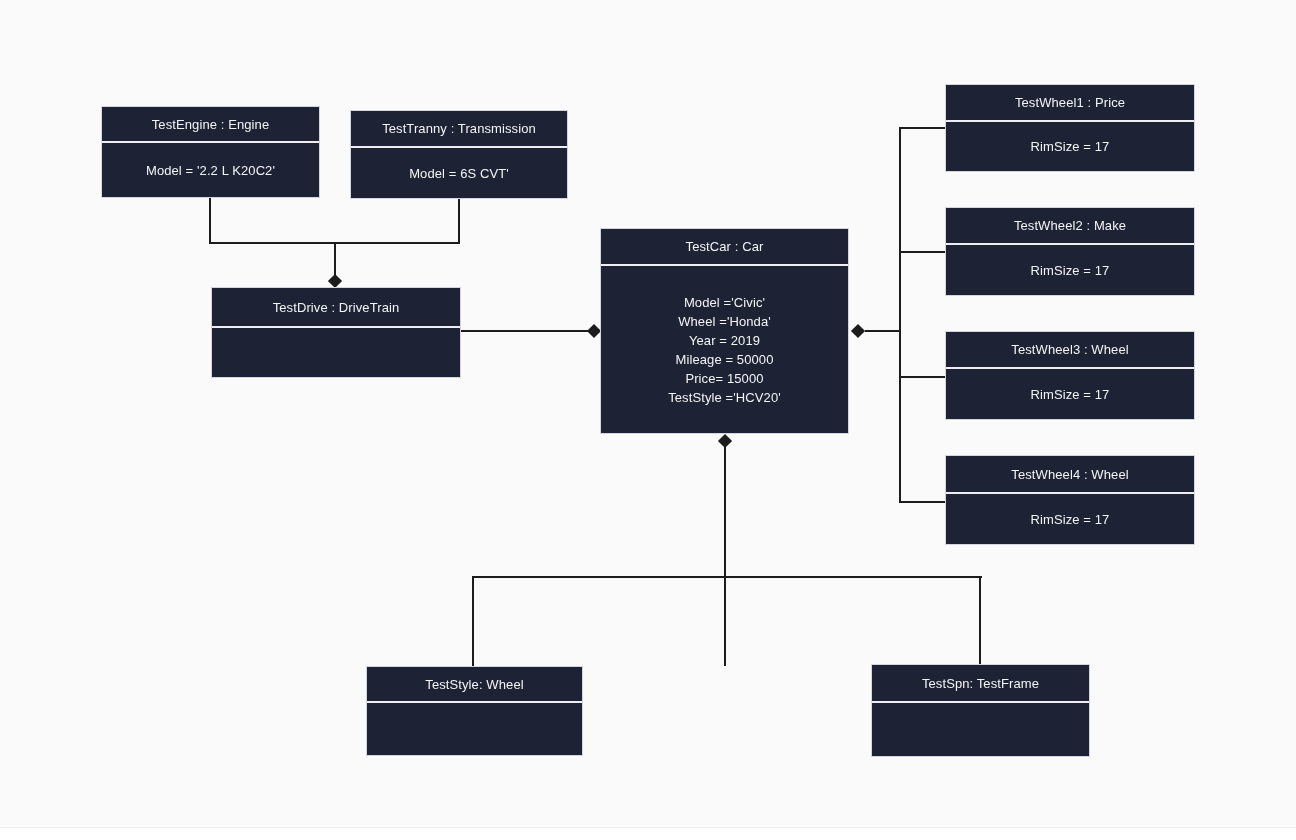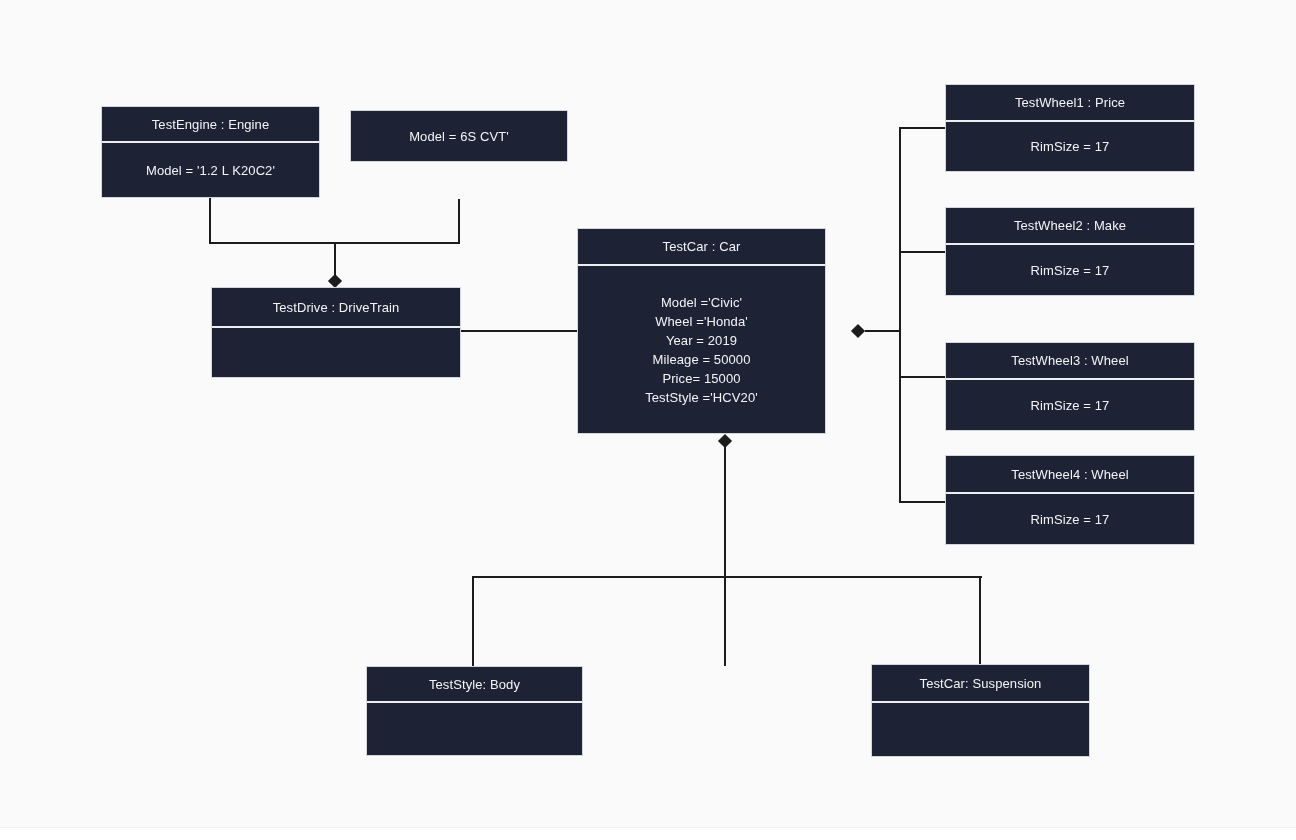--- a/index.html
+++ b/index.html
@@ -87,36 +87,37 @@
 
   <div class="edge" style="left:472px;top:576px;width:510px;height:2px"></div>
 
   <div class="edge" style="left:472px;top:576px;width:2px;height:90px"></div>
   <div class="edge" style="left:724px;top:576px;width:2px;height:90px"></div>
   <div class="edge" style="left:979px;top:576px;width:2px;height:89px"></div>
 
   <div class="node" style="left:101px;top:106px;width:219px">
     <div class="node-header" style="height:34px">TestEngine : Engine</div>
     <div class="node-body" style="height:54px">
-      <span>Model = '1.2 L K20C2'</span>
+      <span>Model = '2.2 L K20C2'</span>
     </div>
   </div>
 
   <div class="node" style="left:350px;top:110px;width:218px">
+    <div class="node-header" style="height:35px">TestTranny : Transmission</div>
     <div class="node-body" style="height:50px">
       <span>Model = 6S CVT'</span>
     </div>
   </div>
 
   <div class="node" style="left:211px;top:287px;width:250px">
     <div class="node-header" style="height:38px">TestDrive : DriveTrain</div>
     <div class="node-body" style="height:49px"></div>
   </div>
 
-  <div class="node" style="left:577px;top:228px;width:249px">
+  <div class="node" style="left:600px;top:228px;width:249px">
     <div class="node-header" style="height:35px">TestCar : Car</div>
     <div class="node-body" style="height:167px">
       <span>Model ='Civic'</span>
       <span>Wheel ='Honda'</span>
       <span>Year = 2019</span>
       <span>Mileage = 50000</span>
       <span>Price= 15000</span>
       <span>TestStyle ='HCV20'</span>
     </div>
   </div>
@@ -128,38 +129,38 @@
     </div>
   </div>
 
   <div class="node" style="left:945px;top:207px;width:250px">
     <div class="node-header" style="height:35px">TestWheel2 : Make</div>
     <div class="node-body" style="height:50px">
       <span>RimSize = 17</span>
     </div>
   </div>
 
-  <div class="node" style="left:945px;top:342px;width:250px">
+  <div class="node" style="left:945px;top:331px;width:250px">
     <div class="node-header" style="height:35px">TestWheel3 : Wheel</div>
     <div class="node-body" style="height:50px">
       <span>RimSize = 17</span>
     </div>
   </div>
 
   <div class="node" style="left:945px;top:455px;width:250px">
     <div class="node-header" style="height:36px">TestWheel4 : Wheel</div>
     <div class="node-body" style="height:50px">
       <span>RimSize = 17</span>
     </div>
   </div>
 
   <div class="node" style="left:366px;top:666px;width:217px">
-    <div class="node-header" style="height:34px">TestStyle: Body</div>
+    <div class="node-header" style="height:34px">TestStyle: Wheel</div>
     <div class="node-body" style="height:52px"></div>
   </div>
 
 
   <div class="node" style="left:871px;top:664px;width:219px">
-    <div class="node-header" style="height:36px">TestCar: Suspension</div>
+    <div class="node-header" style="height:36px">TestSpn: TestFrame</div>
     <div class="node-body" style="height:53px"></div>
   </div>
 
 </div>
 
 </body></html>

